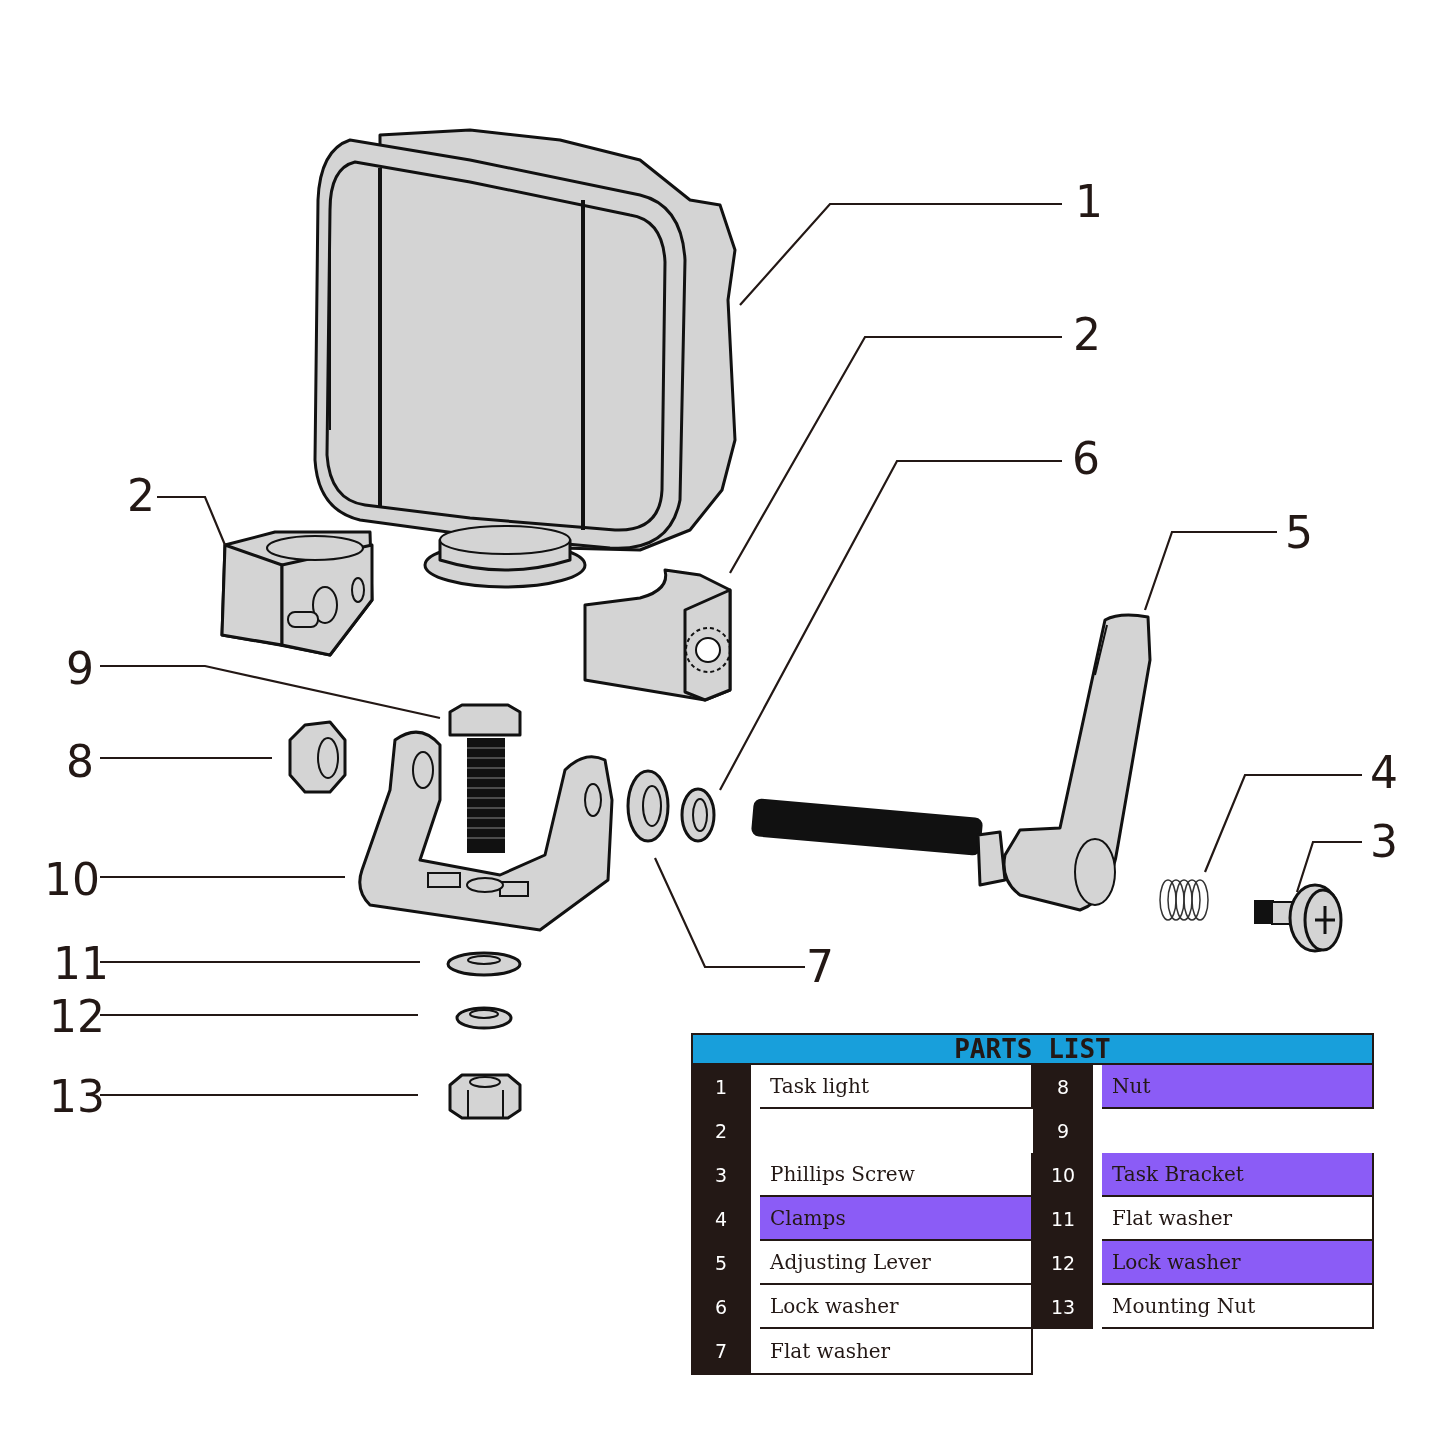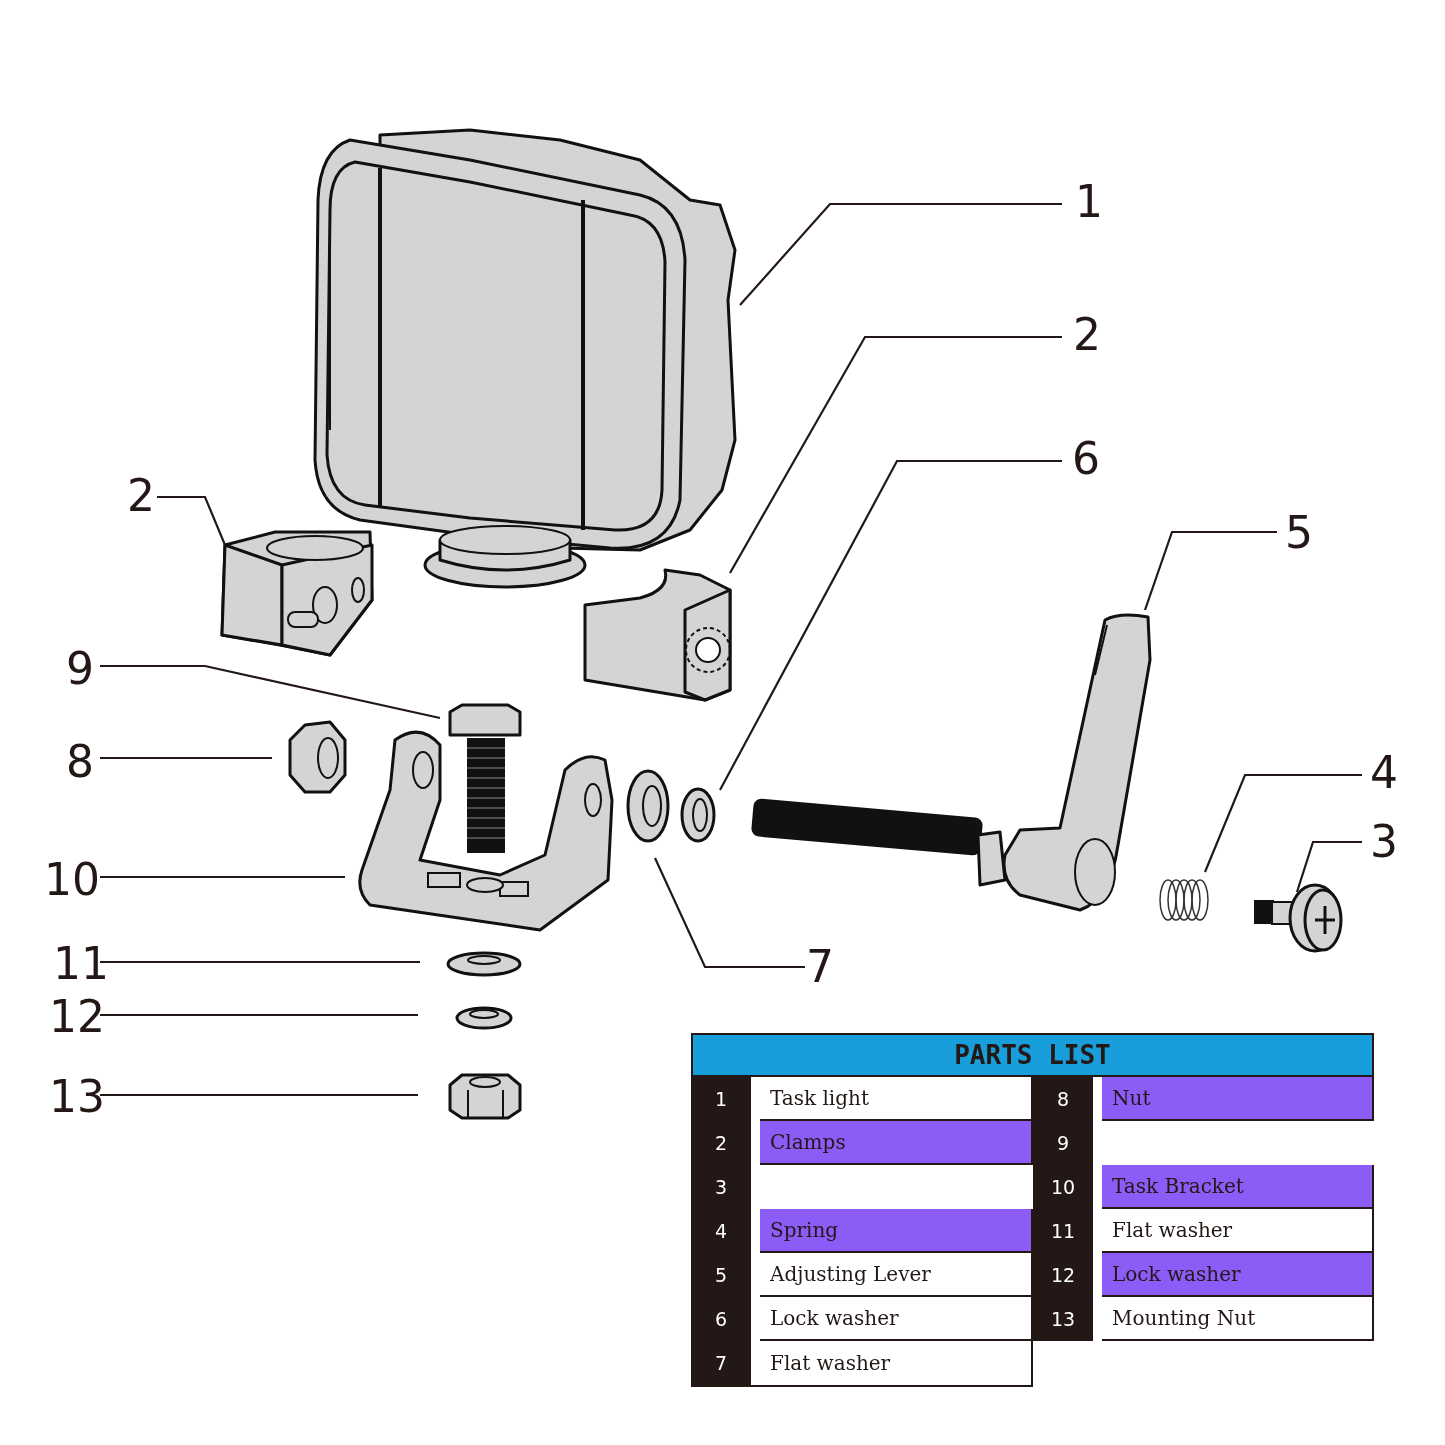--- a/index.html
+++ b/index.html
@@ -6,21 +6,21 @@
   body { width:1445px; height:1445px; position:relative; overflow:hidden; font-family:"DejaVu Sans", sans-serif; }
   #diagram { position:absolute; left:0; top:0; width:1445px; height:1445px; }
   .callout-num { font-family:"DejaVu Sans", sans-serif; font-size:44px; fill:#231815; }
   .leader { stroke:#231815; stroke-width:2.2; fill:none; }
   .part { stroke:#111; stroke-width:3; fill:#d4d4d4; stroke-linejoin:round; }
   .part-thin { stroke:#111; stroke-width:2; fill:#d4d4d4; }
   .part-line { stroke:#111; stroke-width:2; fill:none; }
 
   
   #parts-table { position:absolute; left:691px; top:1033px; width:683px; }
-  #parts-header { height:44px; background:#189fdb; border:2px solid #231815; box-sizing:border-box;
+  #parts-header { height:32px; background:#189fdb; border:2px solid #231815; box-sizing:border-box;
     display:flex; align-items:center; justify-content:center;
     font-family:"DejaVu Sans Mono", monospace; font-weight:bold; font-size:26px; color:#231815; letter-spacing:0px; }
   .cols { display:flex; }
   .col { width:342px; }
   .col.right { width:341px; }
   .row { height:44px; display:flex; box-sizing:border-box; }
   .num { width:60px; background:#231815; color:#fff; display:flex; align-items:center; justify-content:center;
     font-family:"DejaVu Sans", sans-serif; font-size:19px; }
   .lbl { flex:1; display:flex; align-items:center; padding-left:10px; font-family:"DejaVu Serif", serif; font-size:20px;
     color:#231815; border:2px solid #231815; border-left:none; border-top:none; box-sizing:border-box;margin-left:9px; }
@@ -189,28 +189,28 @@
 <div id="parts-table">
   <div id="parts-header">PARTS LIST</div>
   <div class="cols">
     <div class="col" style="border-bottom:2px solid #231815;">
       <div class="row">
           <div class="num">1</div>
           <div class="lbl white">Task light</div>
         </div>
       <div class="row">
           <div class="num">2</div>
+        </div>
+      <div class="row">
+          <div class="num">3</div>
+          <div class="lbl white">Phillips Screw</div>
+        </div>
+      <div class="row">
+          <div class="num">4</div>
           <div class="lbl grey">Clamps</div>
-        </div>
-      <div class="row">
-          <div class="num">3</div>
-        </div>
-      <div class="row">
-          <div class="num">4</div>
-          <div class="lbl grey">Spring</div>
         </div>
       <div class="row">
           <div class="num">5</div>
           <div class="lbl white">Adjusting Lever</div>
         </div>
       <div class="row">
           <div class="num">6</div>
           <div class="lbl white">Lock washer</div>
         </div>
       <div class="row">

